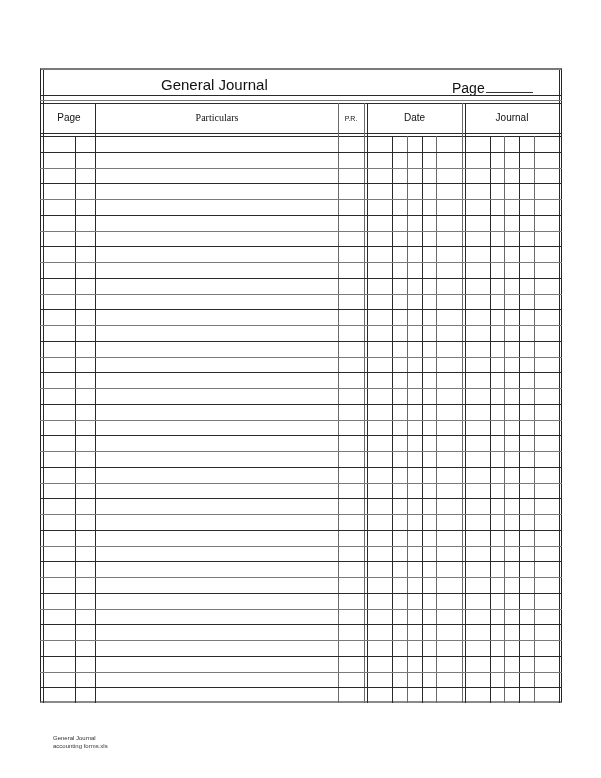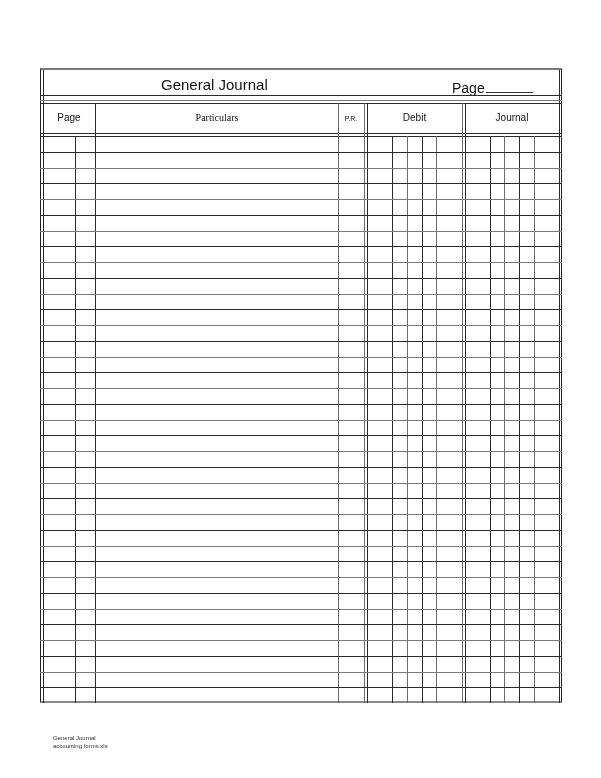--- a/index.html
+++ b/index.html
@@ -32,21 +32,21 @@
 <div class="txt page">Page</div>
 <div class="page-line"></div>
 
 <div class="hl" style="left:40px;top:95px;width:522px;"></div>
 <div class="hl g" style="left:40px;top:100px;width:522px;"></div>
 <div class="hl" style="left:40px;top:103px;width:522px;"></div>
 
 <div class="hdr" style="left:43px;width:52px;">Page</div>
 <div class="hdr" style="left:96px;width:242px;font-family:Liberation Serif, serif;">Particulars</div>
 <div class="hdr small" style="left:338px;width:26px;">P.R.</div>
-<div class="hdr" style="left:367px;width:95px;">Debit</div>
+<div class="hdr" style="left:367px;width:95px;">Date</div>
 <div class="hdr" style="left:465px;width:94px;">Journal</div>
 
 <div class="hl" style="left:40px;top:133px;width:522px;"></div>
 <div class="hl" style="left:40px;top:136px;width:522px;"></div>
 
 <div class="vl" style="left:95px;top:103px;height:600px;"></div>
 <div class="vl g" style="left:338px;top:103px;height:600px;"></div>
 <div class="vl g" style="left:364px;top:103px;height:600px;"></div>
 <div class="vl" style="left:367px;top:103px;height:600px;"></div>
 <div class="vl g" style="left:462px;top:103px;height:600px;"></div>

